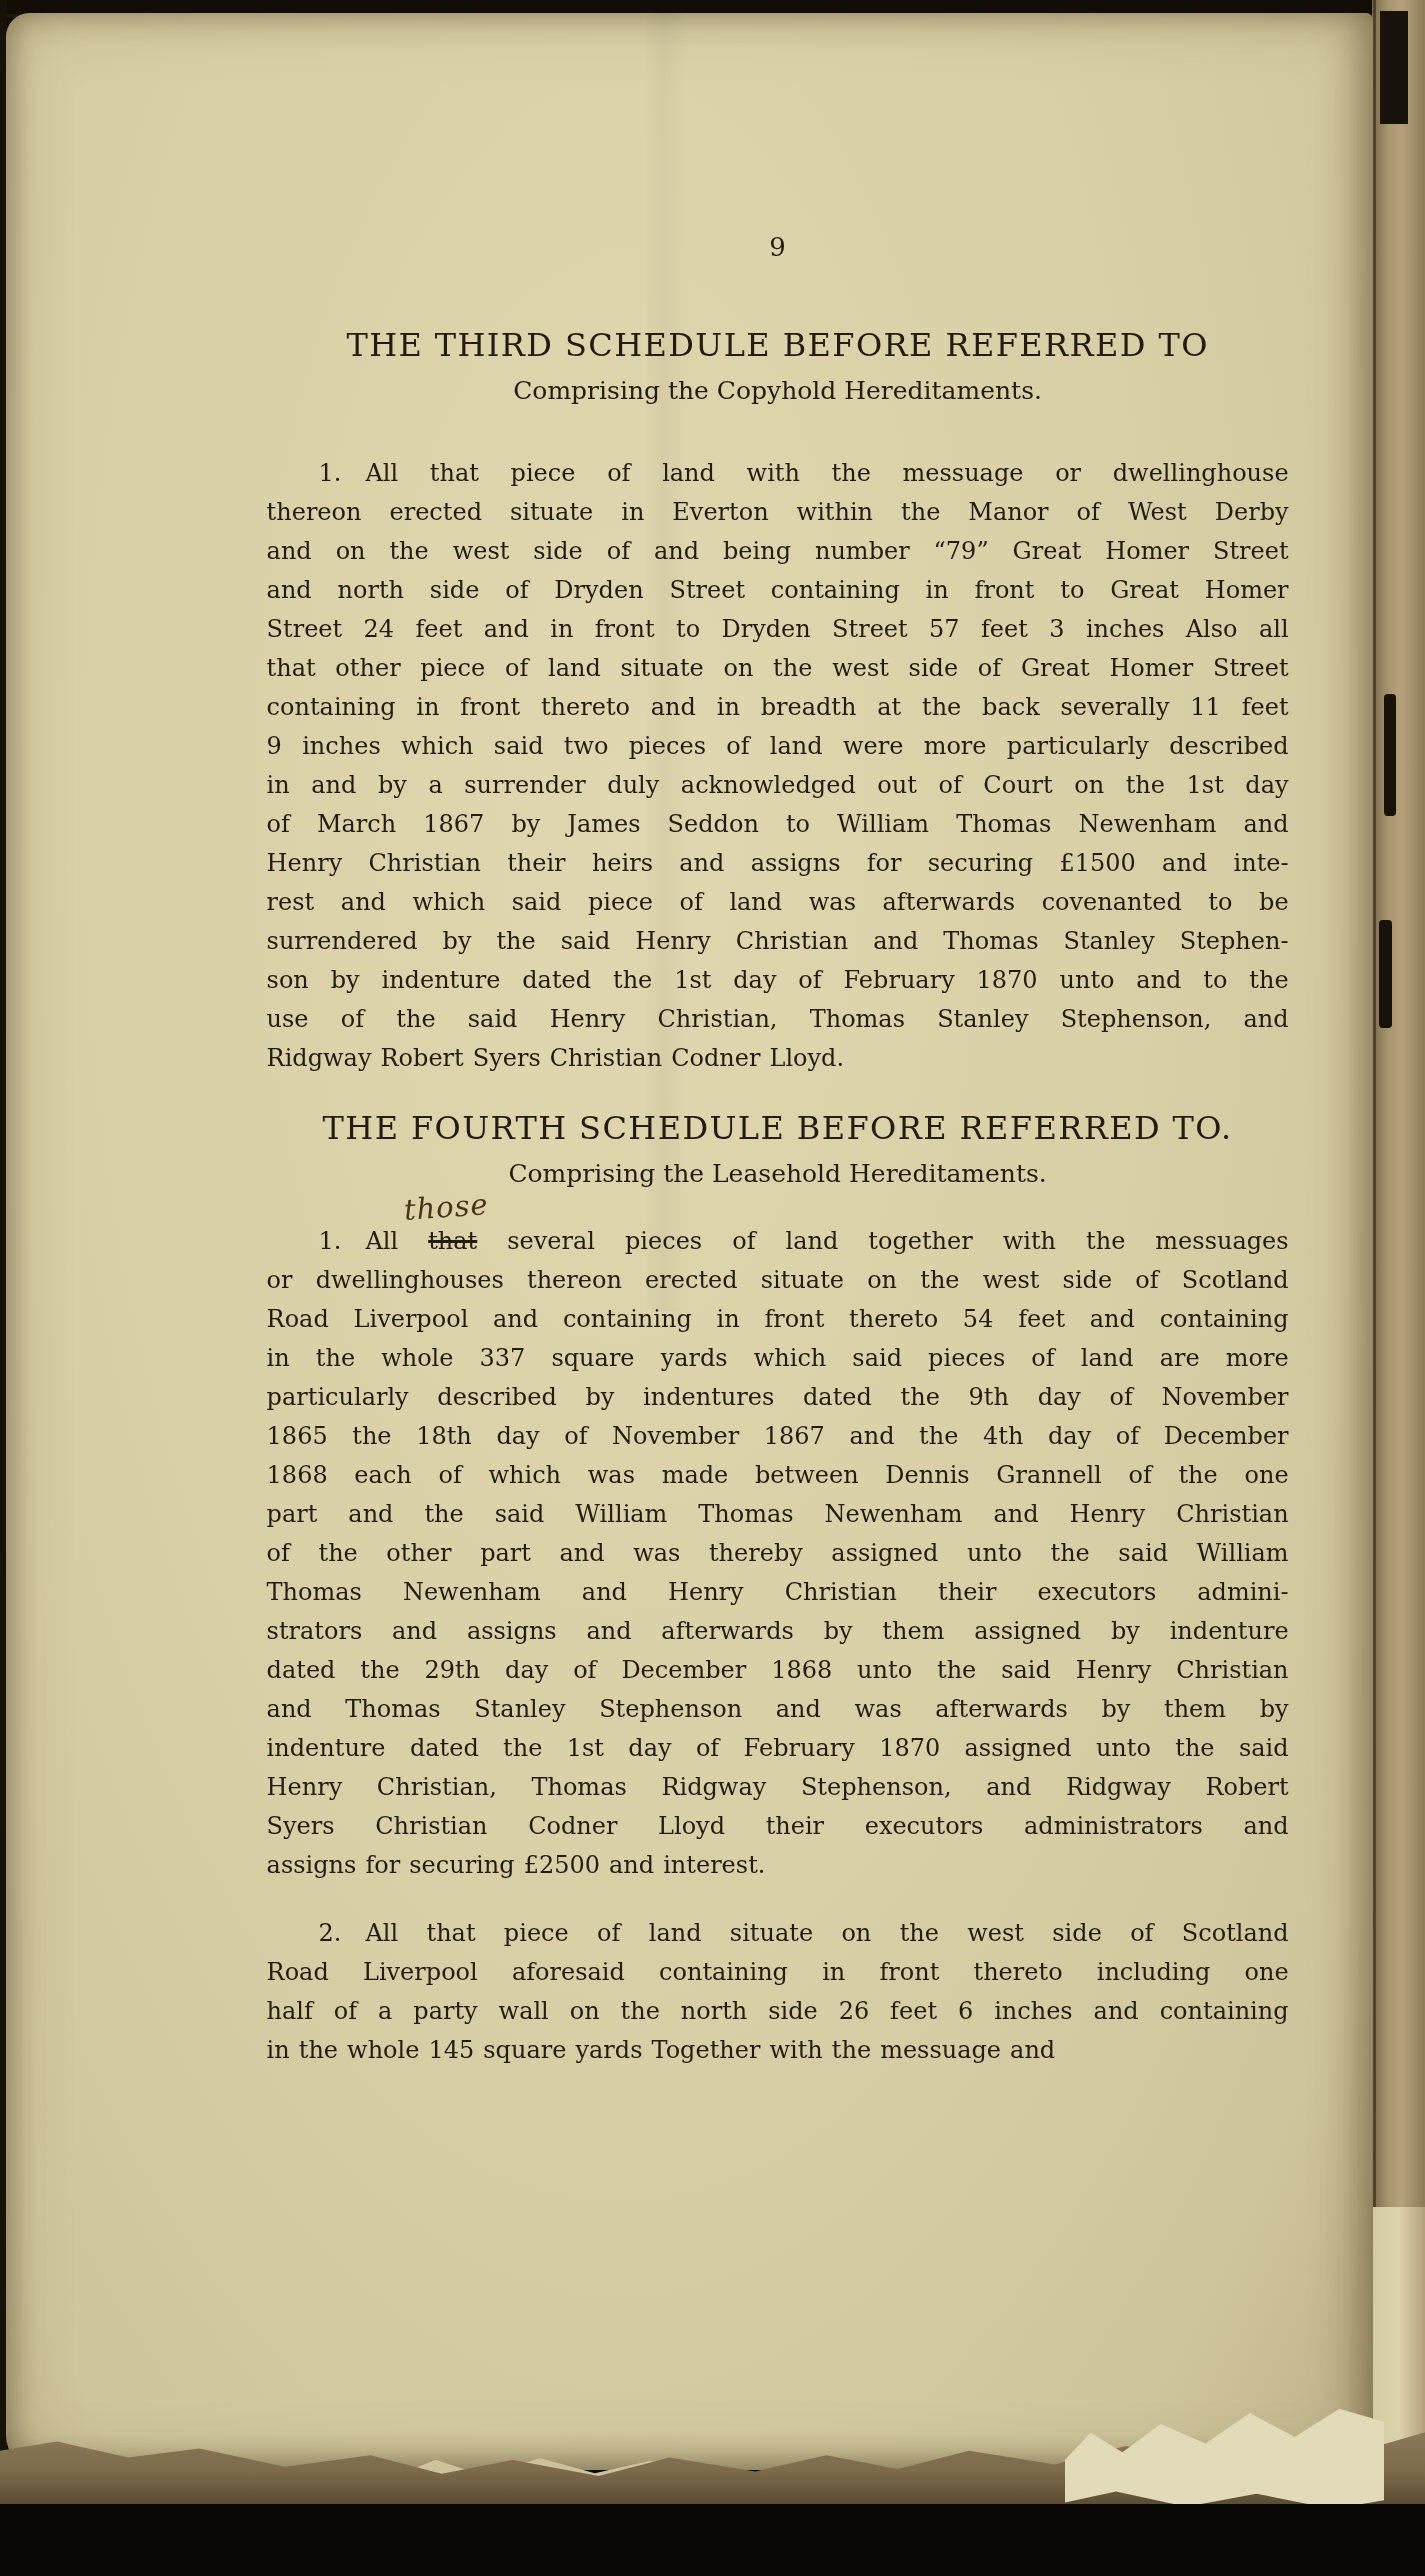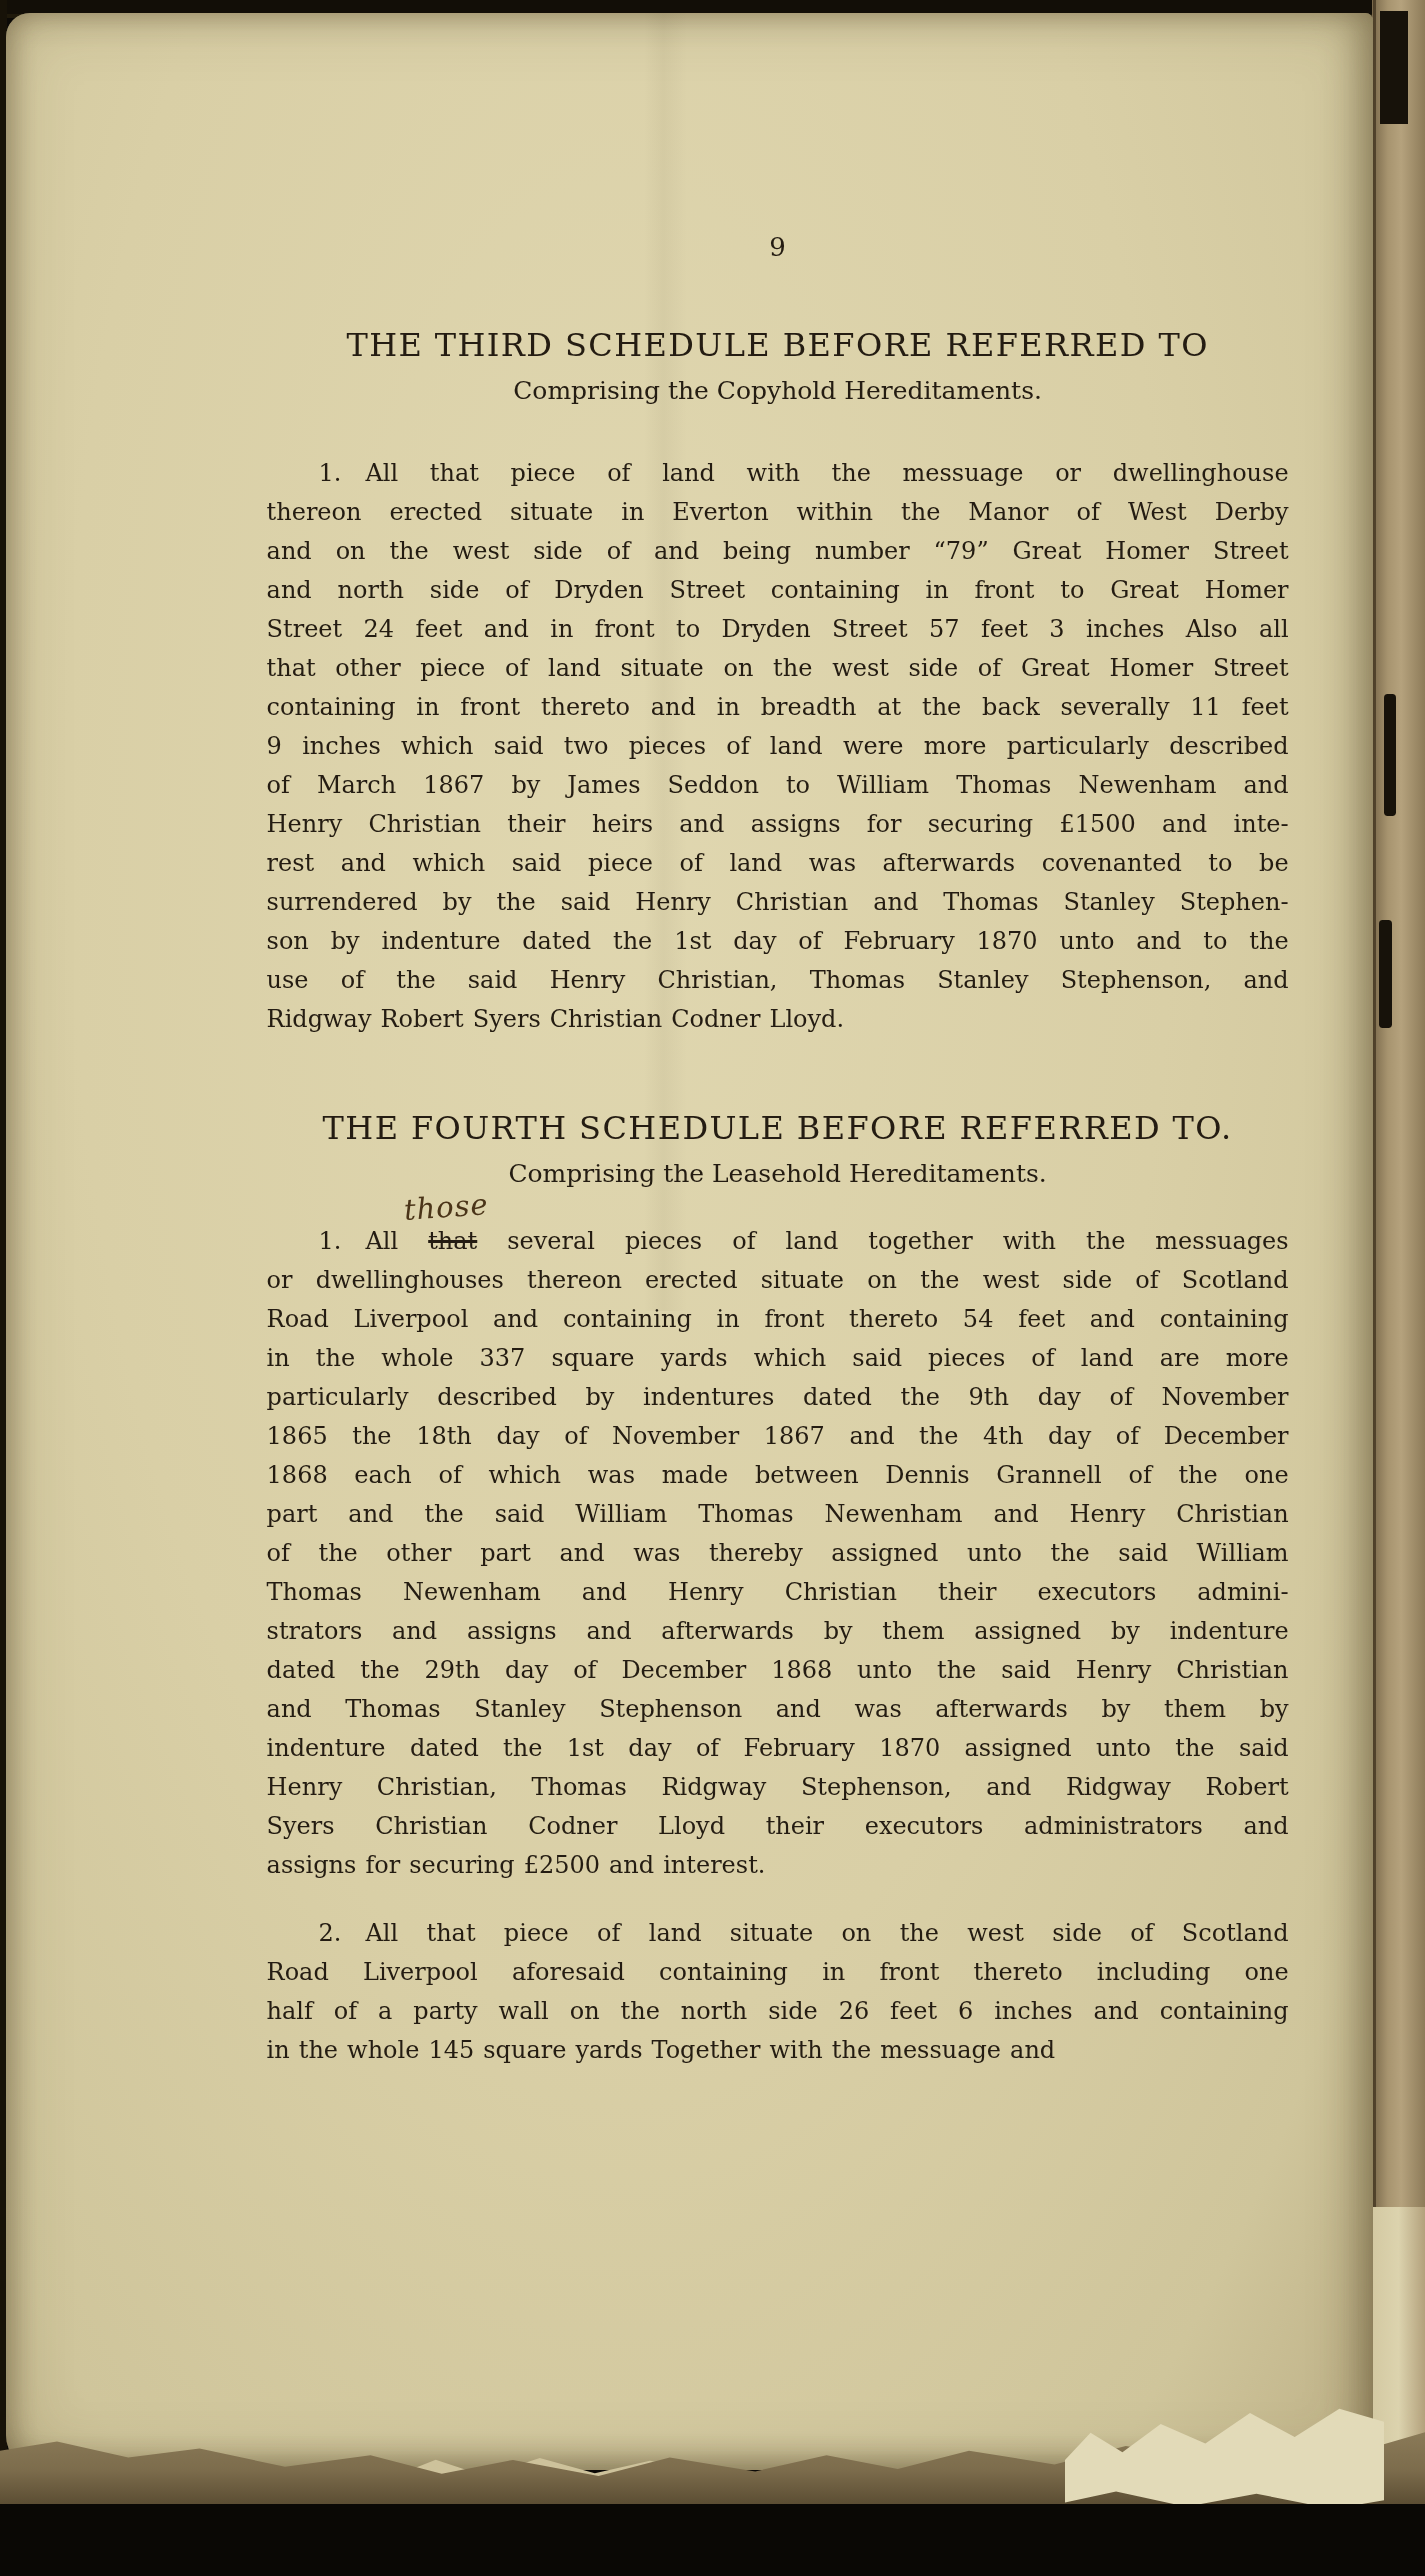--- a/index.html
+++ b/index.html
@@ -112,20 +112,21 @@
 
     <div class="block s3-p1">
       <div class="line indent"><span>1.</span><span class="numgap"></span><span>All that piece of land with the messuage or dwellinghouse</span></div>
       <div class="line">thereon erected situate in Everton within the Manor of West Derby</div>
         <div class="line">and on the west side of and being number “79” Great Homer Street</div>
         <div class="line">and north side of Dryden Street containing in front to Great Homer</div>
         <div class="line">Street 24 feet and in front to Dryden Street 57 feet 3 inches Also all</div>
         <div class="line">that other piece of land situate on the west side of Great Homer Street</div>
         <div class="line">containing in front thereto and in breadth at the back severally 11 feet</div>
         <div class="line">9 inches which said two pieces of land were more particularly described</div>
+        <div class="line">in and by a surrender duly acknowledged out of Court on the 1st day</div>
         <div class="line">of March 1867 by James Seddon to William Thomas Newenham and</div>
         <div class="line">Henry Christian their heirs and assigns for securing £1500 and inte-</div>
         <div class="line">rest and which said piece of land was afterwards covenanted to be</div>
         <div class="line">surrendered by the said Henry Christian and Thomas Stanley Stephen-</div>
         <div class="line">son by indenture dated the 1st day of February 1870 unto and to the</div>
         <div class="line">use of the said Henry Christian, Thomas Stanley Stephenson, and</div>
         <div class="line lastline">Ridgway Robert Syers Christian Codner Lloyd.</div>
     </div>
 
     <div class="block sched-head s4-head">THE FOURTH SCHEDULE BEFORE REFERRED TO.</div>

